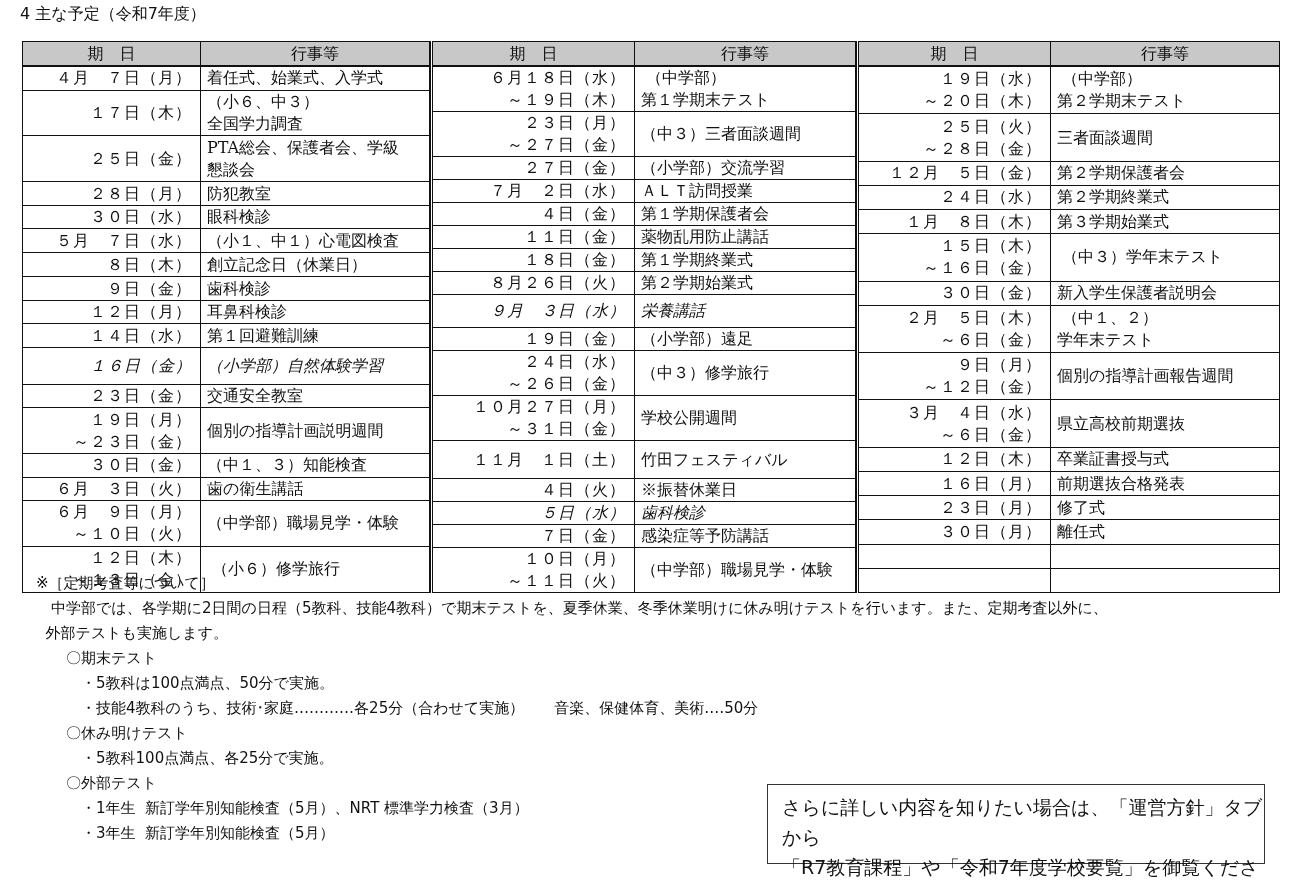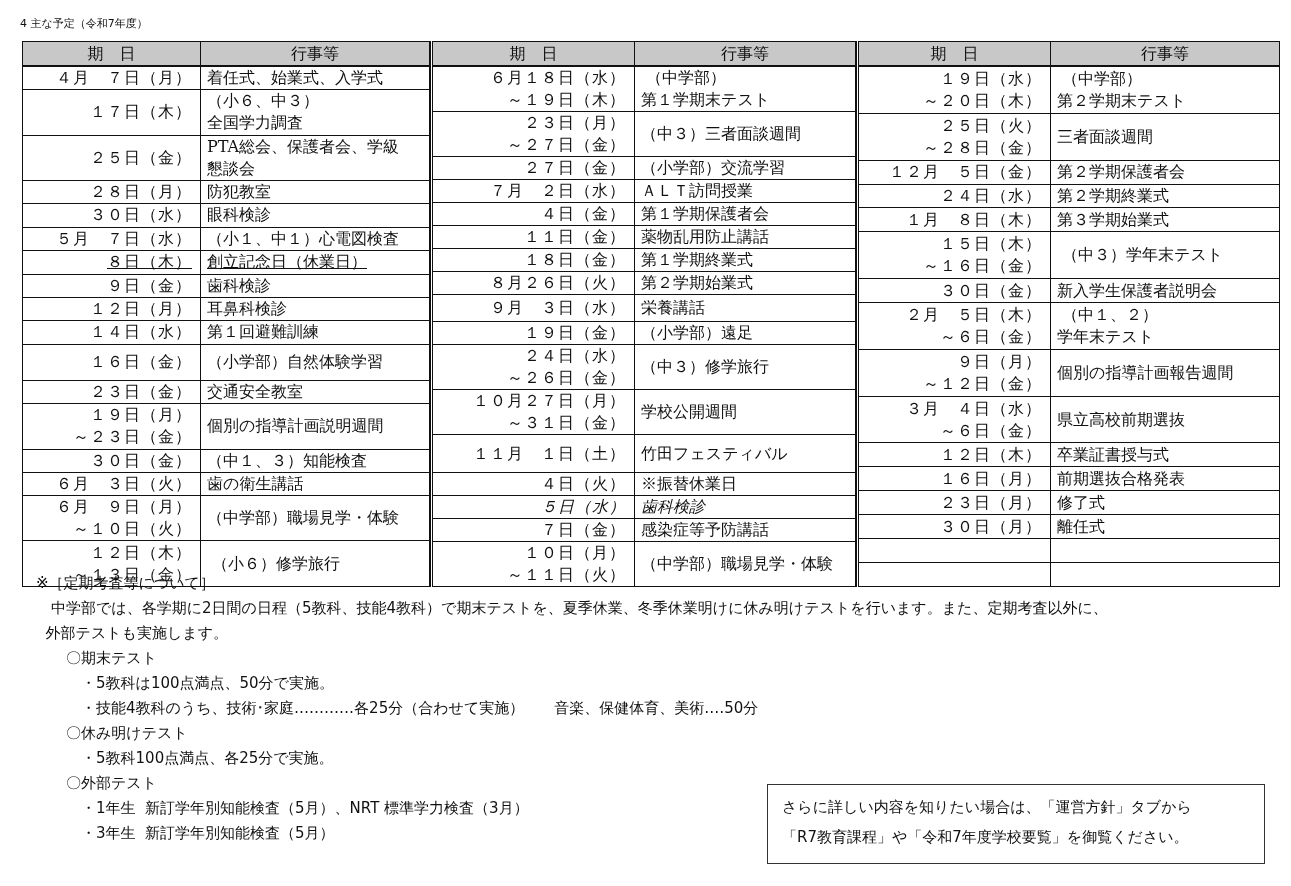--- a/index.html
+++ b/index.html
@@ -1,33 +1,33 @@
 <!DOCTYPE html>
 <html><head>
 <meta charset="utf-8">
 <style>
   html, body { margin:0; padding:0; background:#ffffff; }
   body { width:1291px; height:886px; position:relative; overflow:hidden;
          font-family:"DejaVu Serif", "Liberation Serif", serif; color:#111; }
-  .title { position:absolute; left:20px; top:16px; font-size:11px; font-family:"DejaVu Sans","Liberation Sans",sans-serif; }
+  .title { position:absolute; left:20px; top:4px; font-size:16px; font-family:"DejaVu Sans","Liberation Sans",sans-serif; }
   .tables { position:absolute; left:22px; top:41px; width:1258px; display:flex; }
   table.sched { border-collapse:collapse; table-layout:fixed; font-size:16px; }
   table.sched td, table.sched th { border:1px solid #111; padding:0 6px; line-height:22px; }
   table.sched th { background:#c8c8c8; font-weight:normal; height:23px; text-align:center; border-bottom:2px solid #111; font-size:16px; }
   table.sched td.d { text-align:right; white-space:pre; padding-right:8px; letter-spacing:1px; }
   table.sched td.e { text-align:left; white-space:pre; padding-left:6px; }
   table.sched tr { height:22px; }
   .t1 { width:408px; }
   .t2 { width:426px; border-left:3px double #111; }
   .t3 { width:424px; border-left:3px double #111; }
   .notes { position:absolute; left:36px; top:571px; font-family:"DejaVu Sans","Liberation Sans",sans-serif; font-size:15px; line-height:25px; }
   .notes div { white-space:pre; }
   .u { text-decoration-thickness:2px; text-underline-offset:4px; }
   .infobox { position:absolute; left:767px; top:784px; width:498px; height:80px; border:1px solid #333;
-             font-family:"DejaVu Sans","Liberation Sans",sans-serif; font-size:15px; line-height:30px; padding:7px 0 0 14px; box-sizing:border-box; }
+             font-family:"DejaVu Sans","Liberation Sans",sans-serif; font-size:19px; line-height:30px; padding:7px 0 0 14px; box-sizing:border-box; }
 </style>
 </head>
 <body>
 
 <div class="title">4 主な予定（令和7年度）</div>
 
 <div class="tables">
   <table class="sched t1">
     <colgroup>
         <col style="width:178px">
@@ -59,37 +59,37 @@
           <td class="e">防犯教室</td>
         </tr>
         <tr style="height: 23px;">
           <td class="d">３０日（水）</td>
           <td class="e">眼科検診</td>
         </tr>
         <tr style="height: 23px;">
           <td class="d">５月　７日（水）</td>
           <td class="e">（小１、中１）心電図検査</td>
         </tr>
-        <tr style="height: 24px; text-decoration: underline;">
+        <tr style="height: 24px;">
           <td class="d">８日（木）</td>
           <td class="e">創立記念日（休業日）</td>
         </tr>
         <tr style="height: 23px;">
           <td class="d">９日（金）</td>
           <td class="e">歯科検診</td>
         </tr>
         <tr style="height: 15px;">
           <td class="d">１２日（月）</td>
           <td class="e">耳鼻科検診</td>
         </tr>
         <tr style="height: 23px;">
           <td class="d">１４日（水）</td>
           <td class="e">第１回避難訓練</td>
         </tr>
-        <tr style="height: 36px;">
+        <tr style="height: 36px; font-style: italic;">
           <td class="d">１６日（金）</td>
           <td class="e">（小学部）自然体験学習</td>
         </tr>
         <tr style="height: 23px;">
           <td class="d">２３日（金）</td>
           <td class="e">交通安全教室</td>
         </tr>
         <tr style="height: 45px;">
           <td class="d">１９日（月）
 ～２３日（金）</td>
@@ -155,21 +155,21 @@
           <td class="e">薬物乱用防止講話</td>
         </tr>
         <tr style="height: 23px;">
           <td class="d">１８日（金）</td>
           <td class="e">第１学期終業式</td>
         </tr>
         <tr style="height: 23px;">
           <td class="d">８月２６日（火）</td>
           <td class="e">第２学期始業式</td>
         </tr>
-        <tr style="height: 27px;">
+        <tr style="height: 33px; font-style: italic;">
           <td class="d">９月　３日（水）</td>
           <td class="e">栄養講話</td>
         </tr>
         <tr style="height: 23px;">
           <td class="d">１９日（金）</td>
           <td class="e">（小学部）遠足</td>
         </tr>
         <tr style="height: 45px;">
           <td class="d">２４日（水）
 ～２６日（金）</td>

